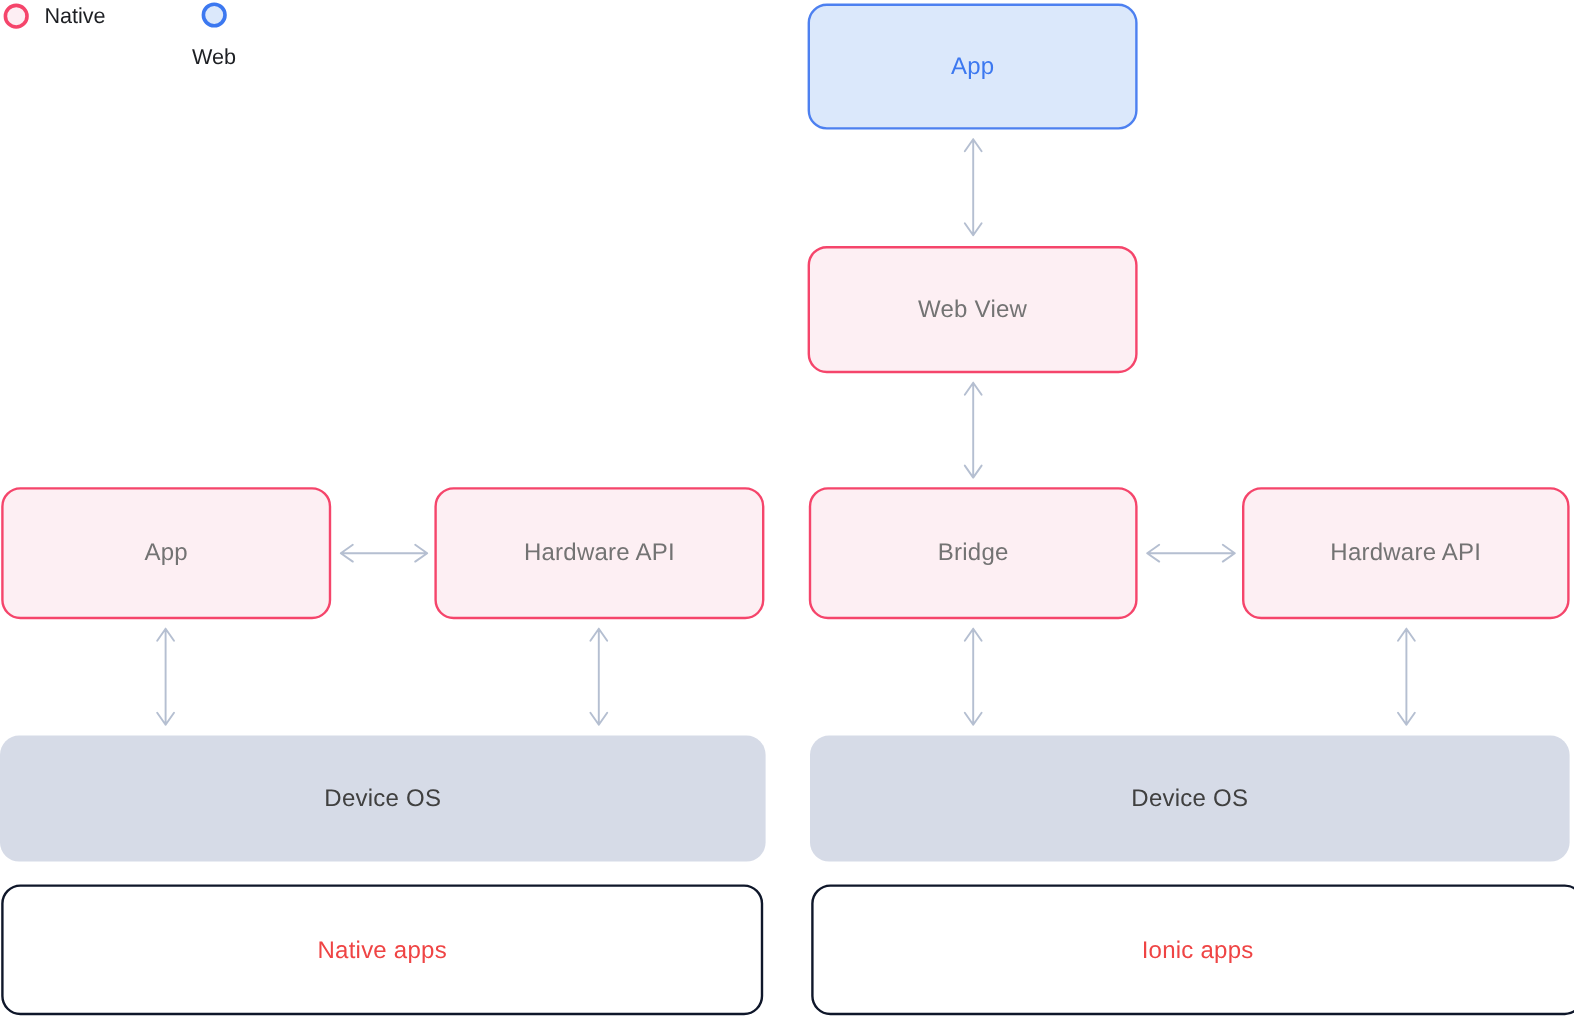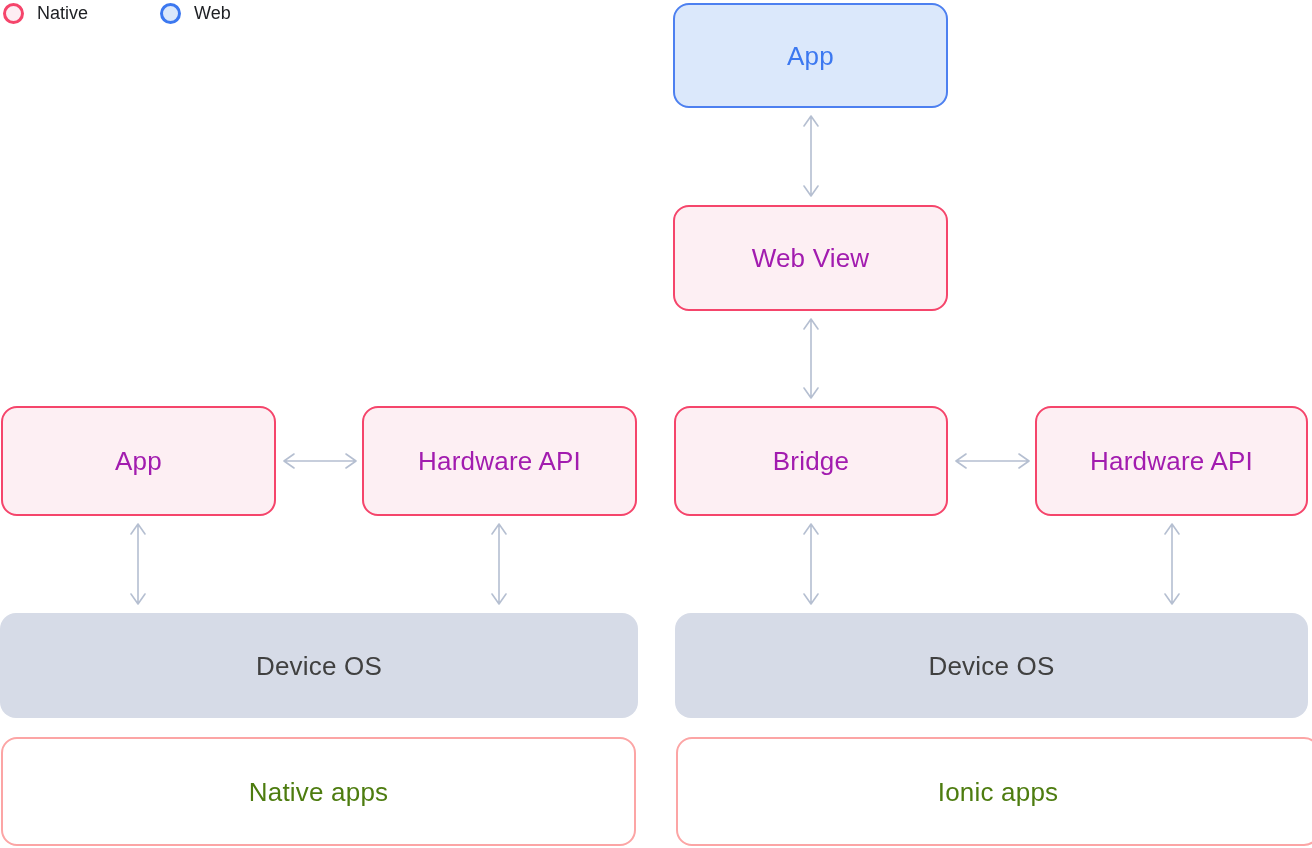--- a/index.html
+++ b/index.html
@@ -40,43 +40,43 @@
     line-height: 22px;
   }
   
   .box {
     position: absolute;
     box-sizing: border-box;
     border-radius: 16px;
     display: flex;
     align-items: center;
     justify-content: center;
-    font-size: 26px;
+    font-size: 20px;
     line-height: 1;
     letter-spacing: 0.2px;
   }
   .box.pink {
     background: #fdeff3;
     border: 2.5px solid #f5456b;
-    color: #a21caf;
+    color: #737373;
   }
   .box.blue {
     background: #dbe8fb;
     border: 2.5px solid #4d80f0;
     color: #3c78f0;
   }
   .box.os {
     background: #d6dbe7;
     border: none;
     color: #404040;
   }
   .box.caption {
     background: #ffffff;
-    border: 2px solid #fca5a5;
-    color: #4d7c0f;
+    border: 2px solid #0f172a;
+    color: #ef4444;
   }
   
   #arrows {
     position: absolute;
     left: 0;
     top: 0;
     width: 1312px;
     height: 848px;
     pointer-events: none;
   }
@@ -90,21 +90,21 @@
 </style>
 </head>
 <body>
 
 <div id="stage">
 
   <div class="legend-item" style="left:3px;text-align:center;">
     <span class="legend-dot native"></span>
     <span class="legend-label">Native</span>
   </div>
-  <div class="legend-item" style="left:160px;">
+  <div class="legend-item" style="left:160px;flex-direction:column;">
     <span class="legend-dot web"></span>
     <span class="legend-label">Web</span>
   </div>
 
   <svg id="arrows" viewBox="0 0 1312 848">
 
     <path d="M811 116 L811 196 M804 126 L811 116 L818 126 M804 186 L811 196 L818 186"></path>
 
     <path d="M811 319 L811 398 M804 329 L811 319 L818 329 M804 388 L811 398 L818 388"></path>
 

